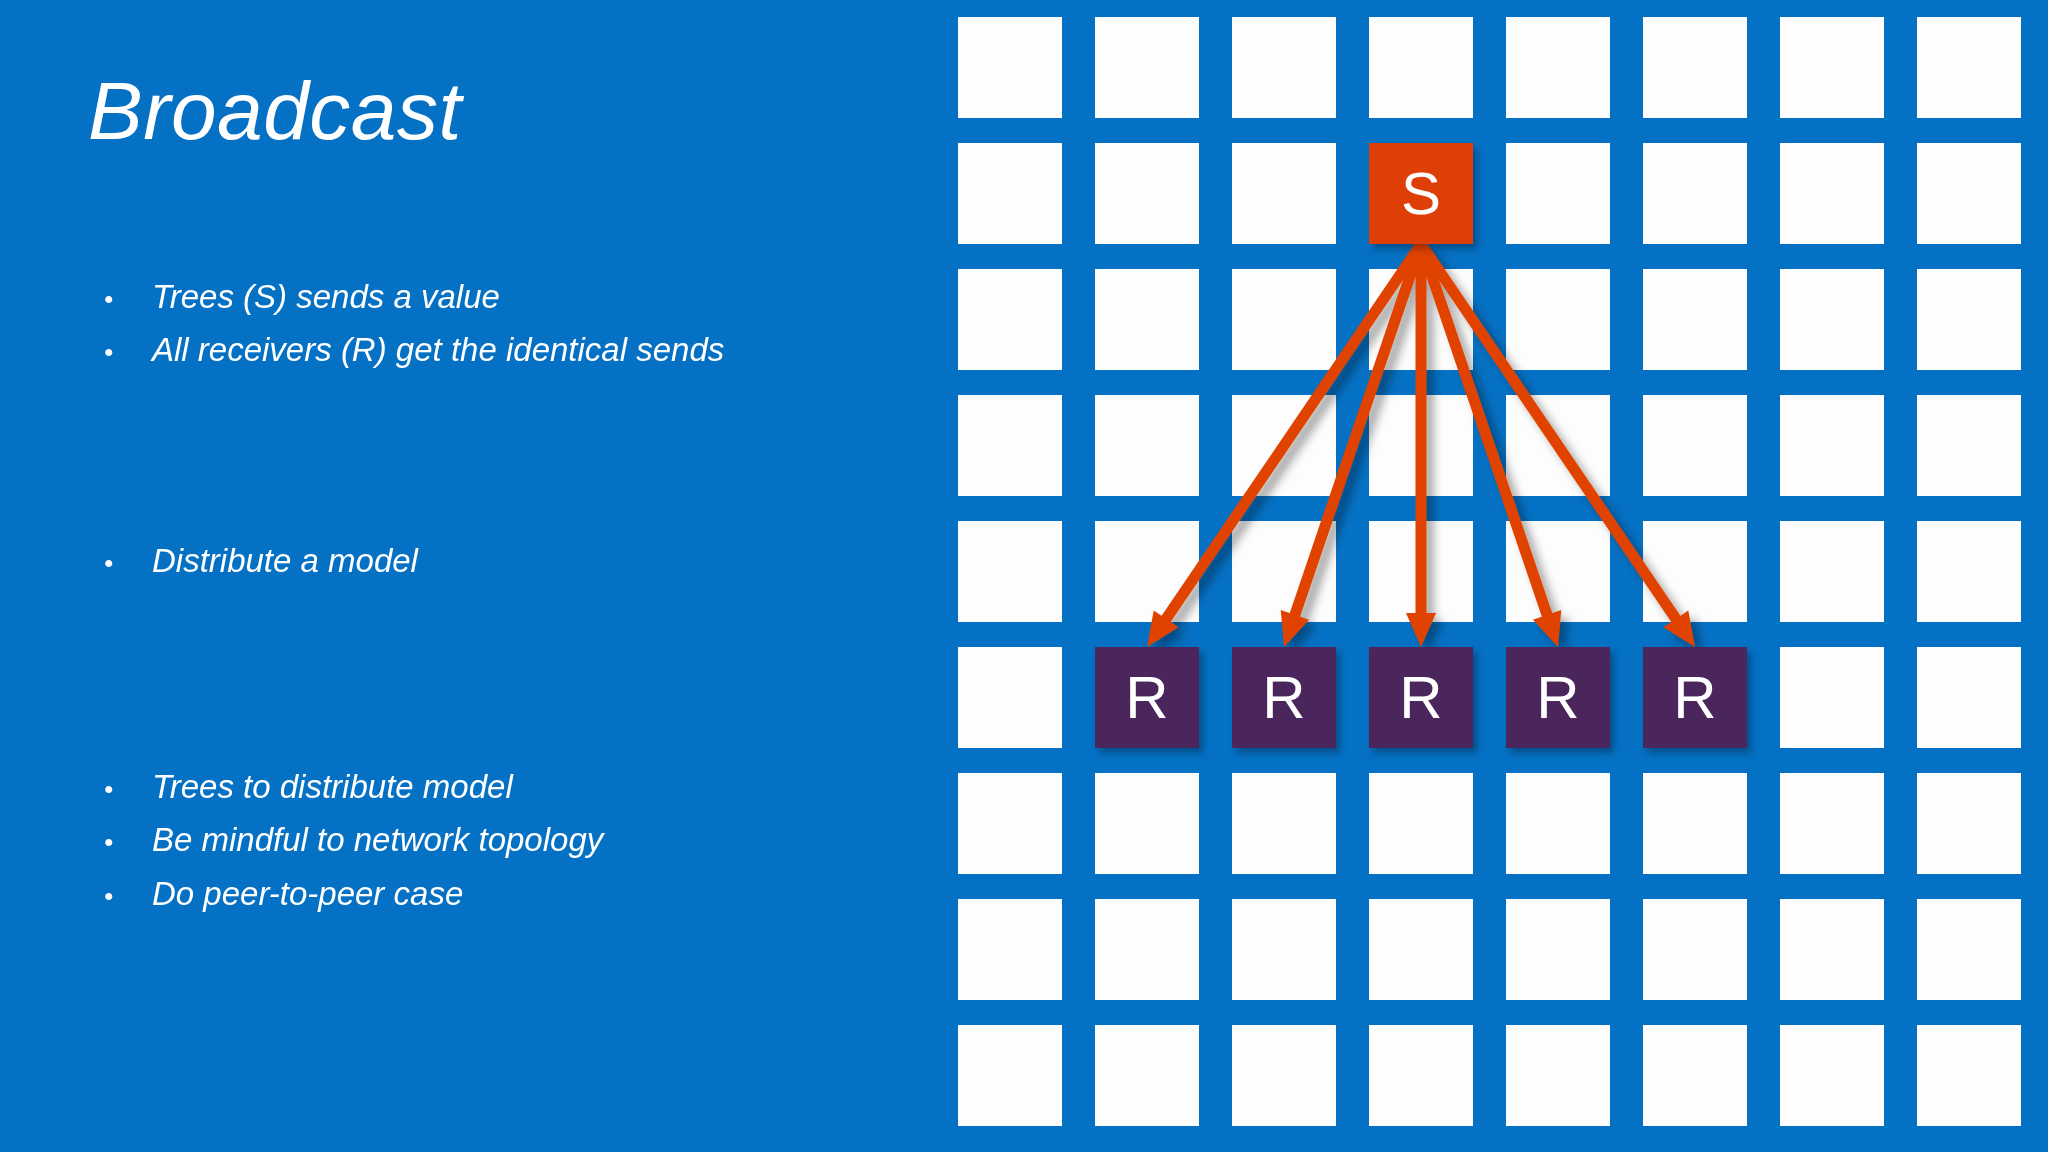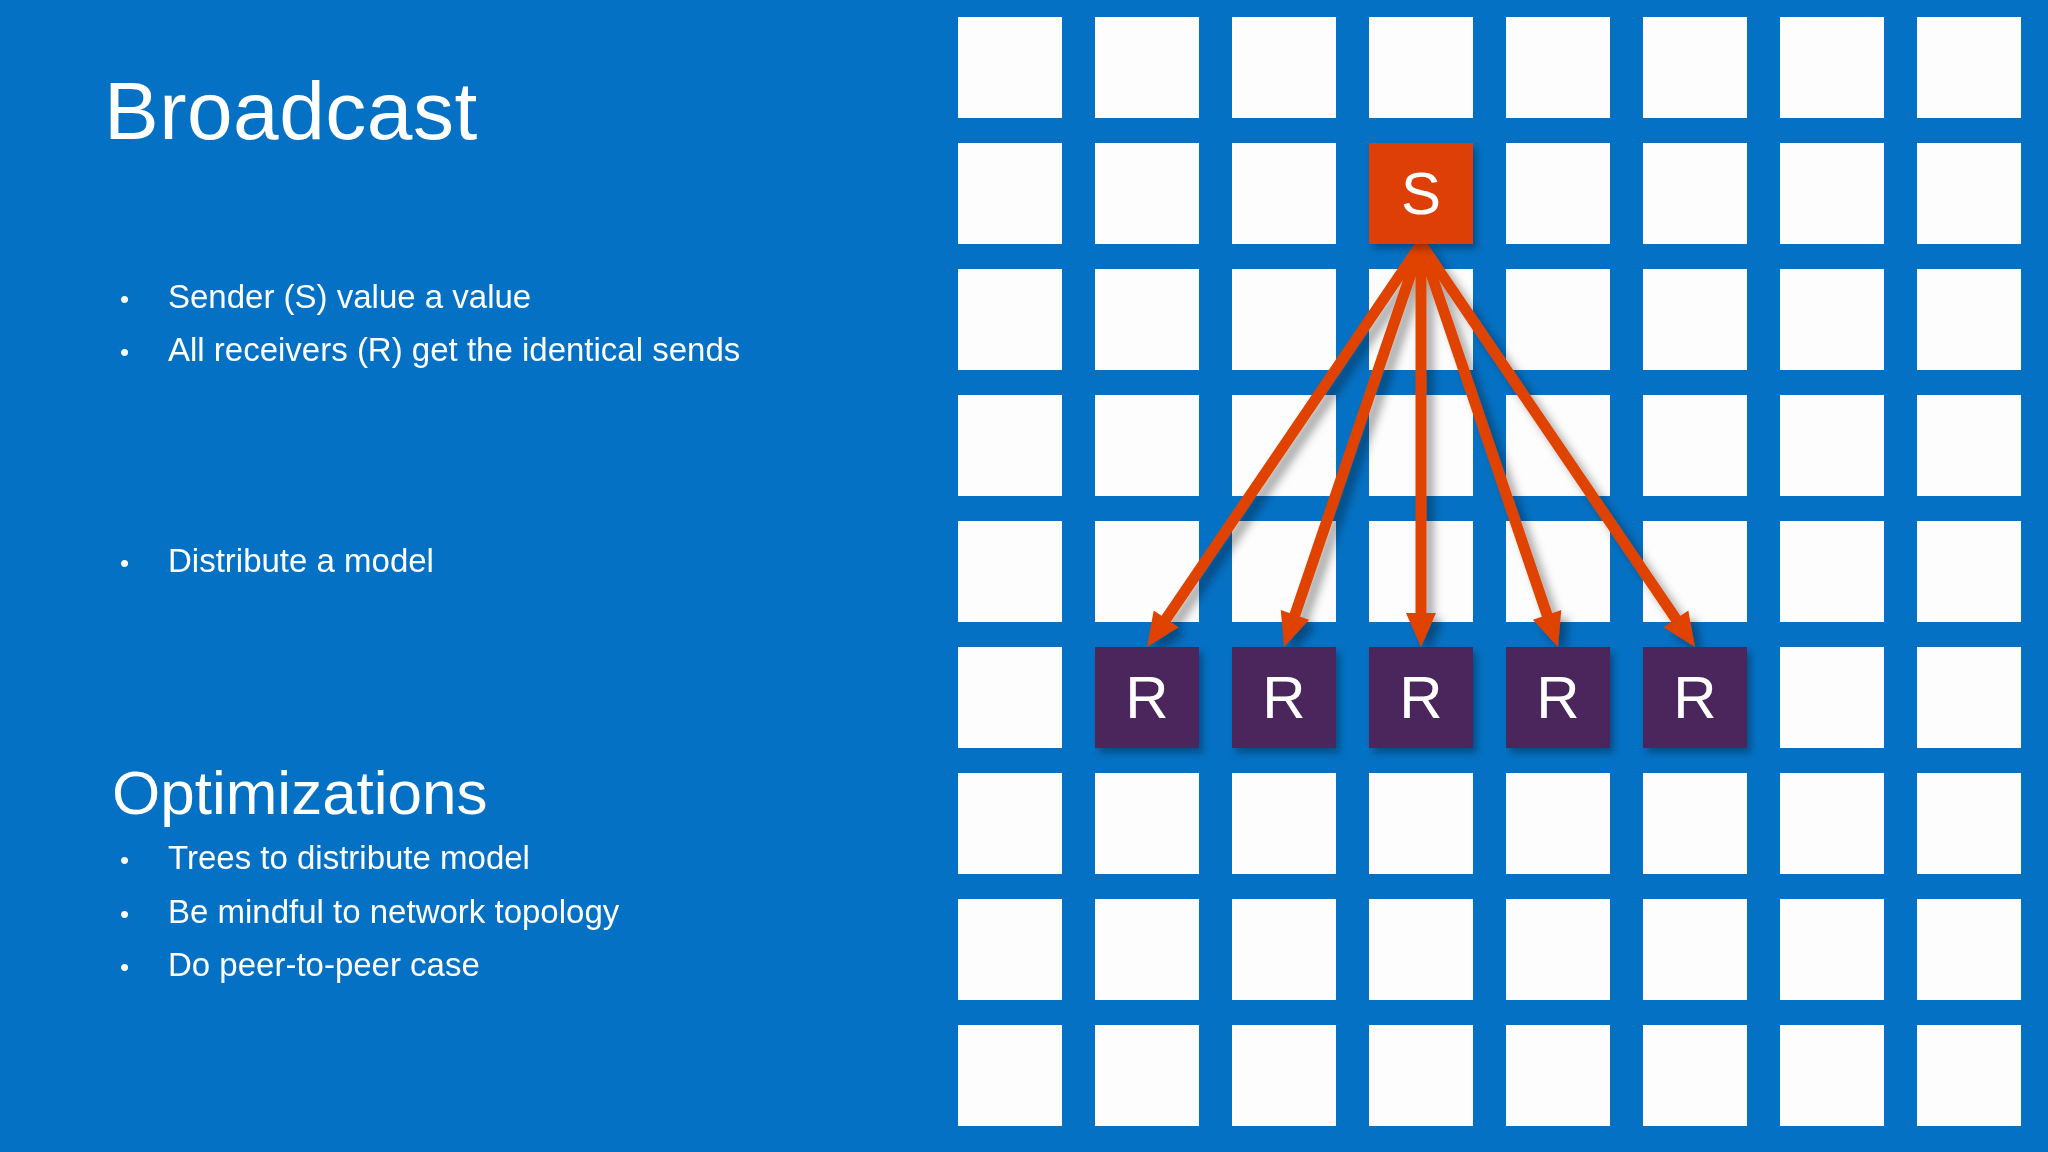--- a/index.html
+++ b/index.html
@@ -13,24 +13,25 @@
     height: 1152px;
     background: #0571c4;
     overflow: hidden;
     font-family: "Liberation Sans", sans-serif;
     color: #ffffff;
   }
 
   
   #text-panel {
     position: absolute;
-    left: 16px;
+    left: 0;
     top: 0;
     width: 940px;
     height: 934px;
+    font-style: italic;
   }
   #slide-title {
     position: absolute;
     left: 88px;
     top: 70px;
     font-size: 82px;
     font-weight: 300;
     letter-spacing: 0.5px;
     line-height: 1;
     color: #ffffff;
@@ -128,40 +129,39 @@
 <div id="slide">
 
   <div id="text-panel">
 
     <div id="slide-title">Broadcast</div>
 
     <div class="section" id="section-mechanism">
       <ul class="bullet-list">
         <li class="bullet-item">
           <span class="bullet-dot">•</span>
-          <span class="bullet-text">Sender (S) value a value</span>
+          <span class="bullet-text">Trees (S) sends a value</span>
         </li>
         <li class="bullet-item">
           <span class="bullet-dot">•</span>
           <span class="bullet-text">All receivers (R) get the identical sends</span>
         </li>
       </ul>
     </div>
 
     <div class="section" id="section-usecase">
       <ul class="bullet-list">
         <li class="bullet-item">
           <span class="bullet-dot">•</span>
           <span class="bullet-text">Distribute a model</span>
         </li>
       </ul>
     </div>
 
     <div class="section" id="section-optimizations">
-      <div class="section-heading">Optimizations</div>
       <ul class="bullet-list">
         <li class="bullet-item">
           <span class="bullet-dot">•</span>
           <span class="bullet-text">Trees to distribute model</span>
         </li>
         <li class="bullet-item">
           <span class="bullet-dot">•</span>
           <span class="bullet-text">Be mindful to network topology</span>
         </li>
         <li class="bullet-item">

